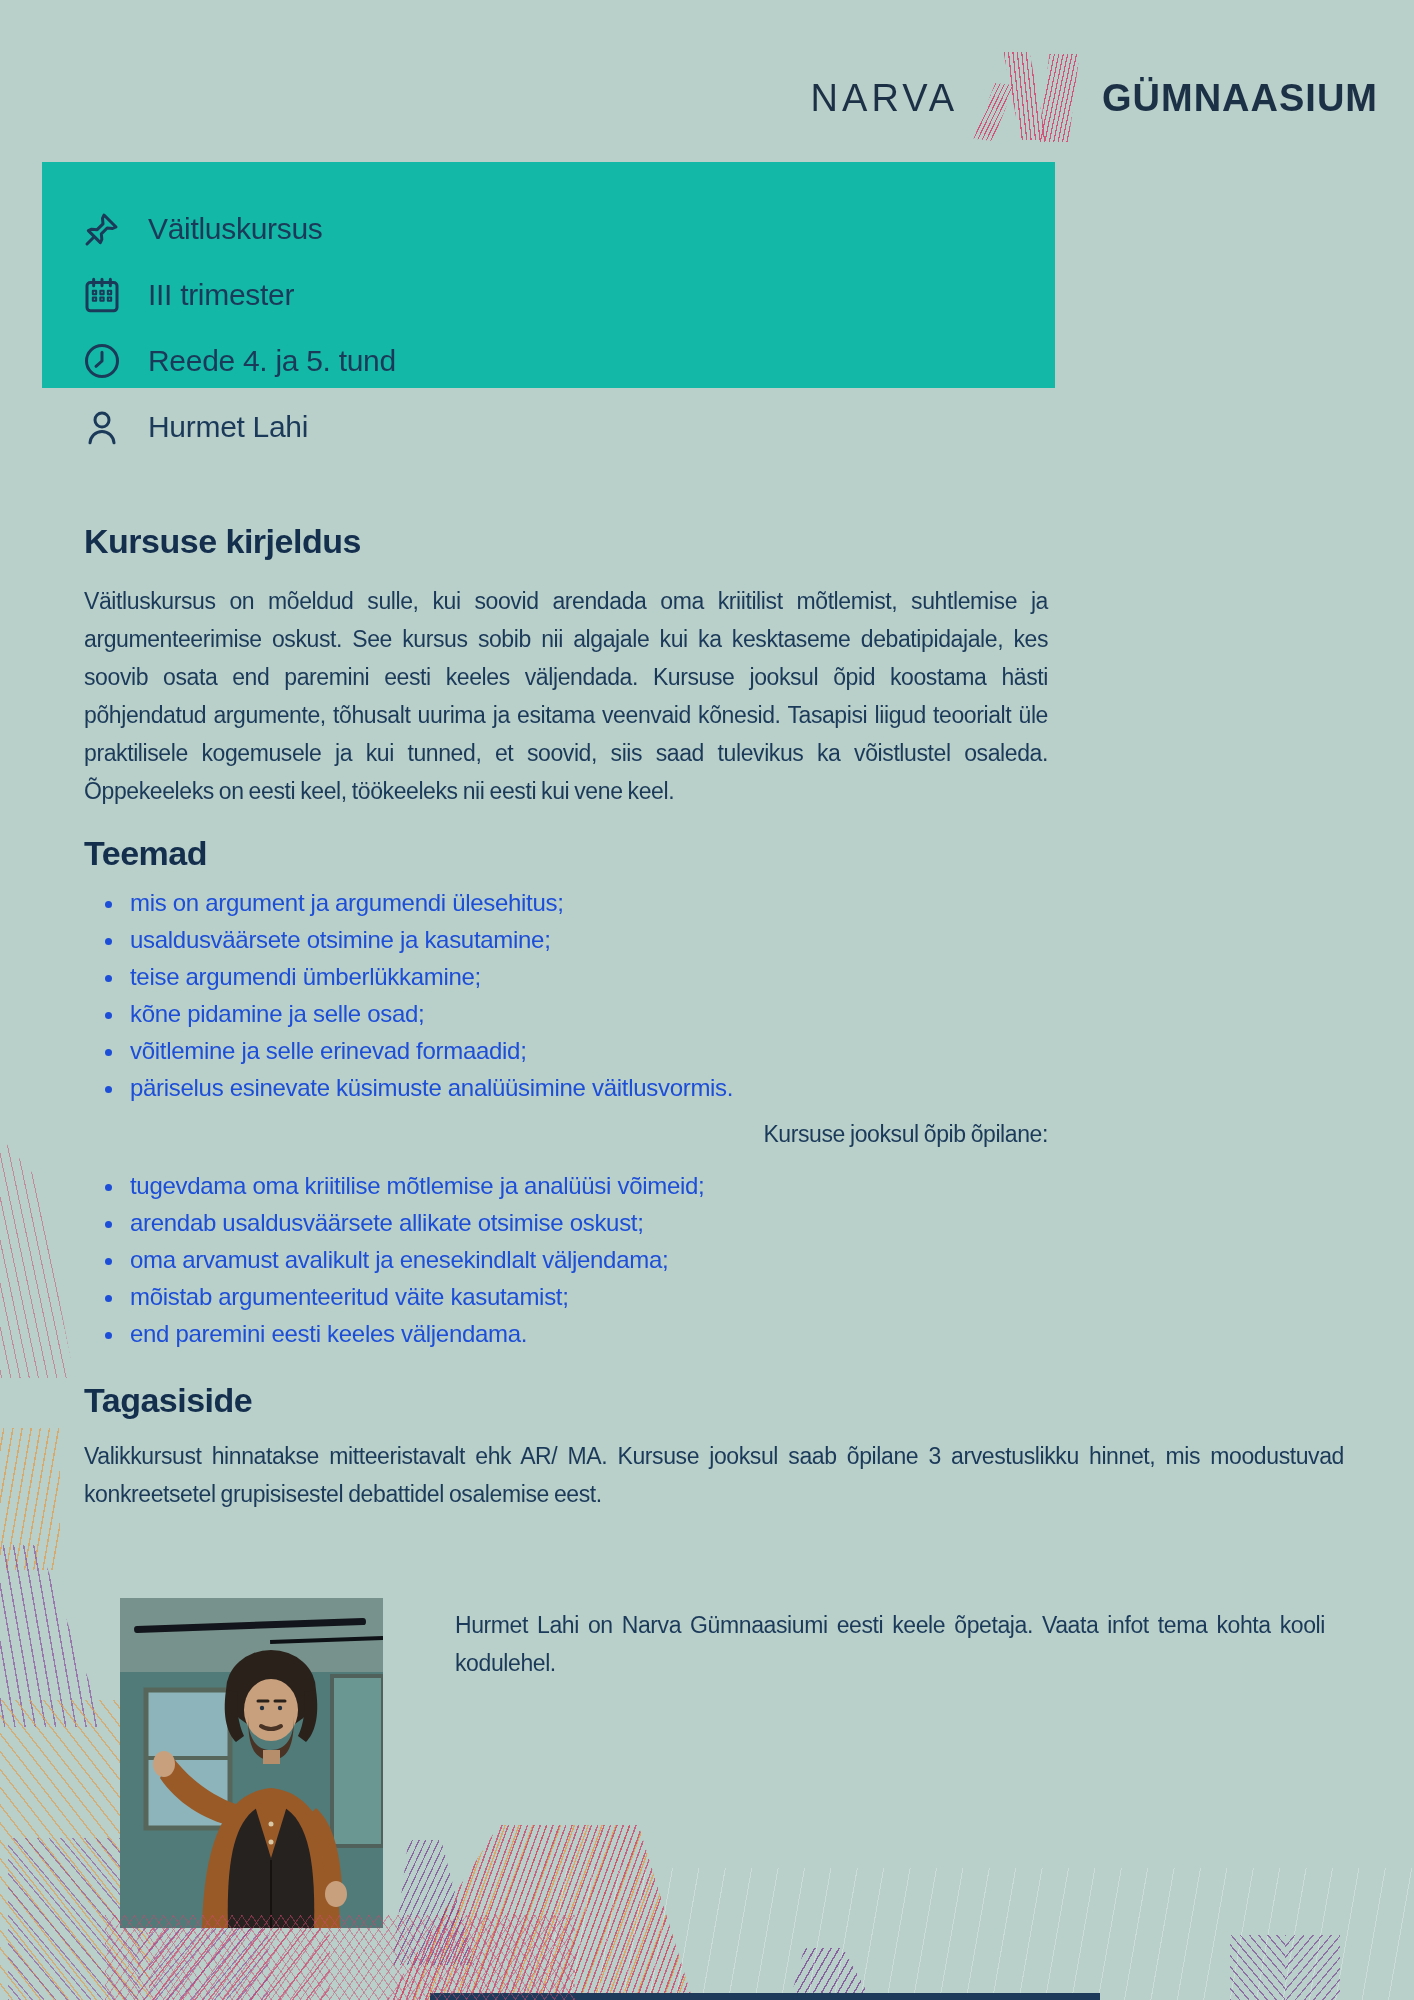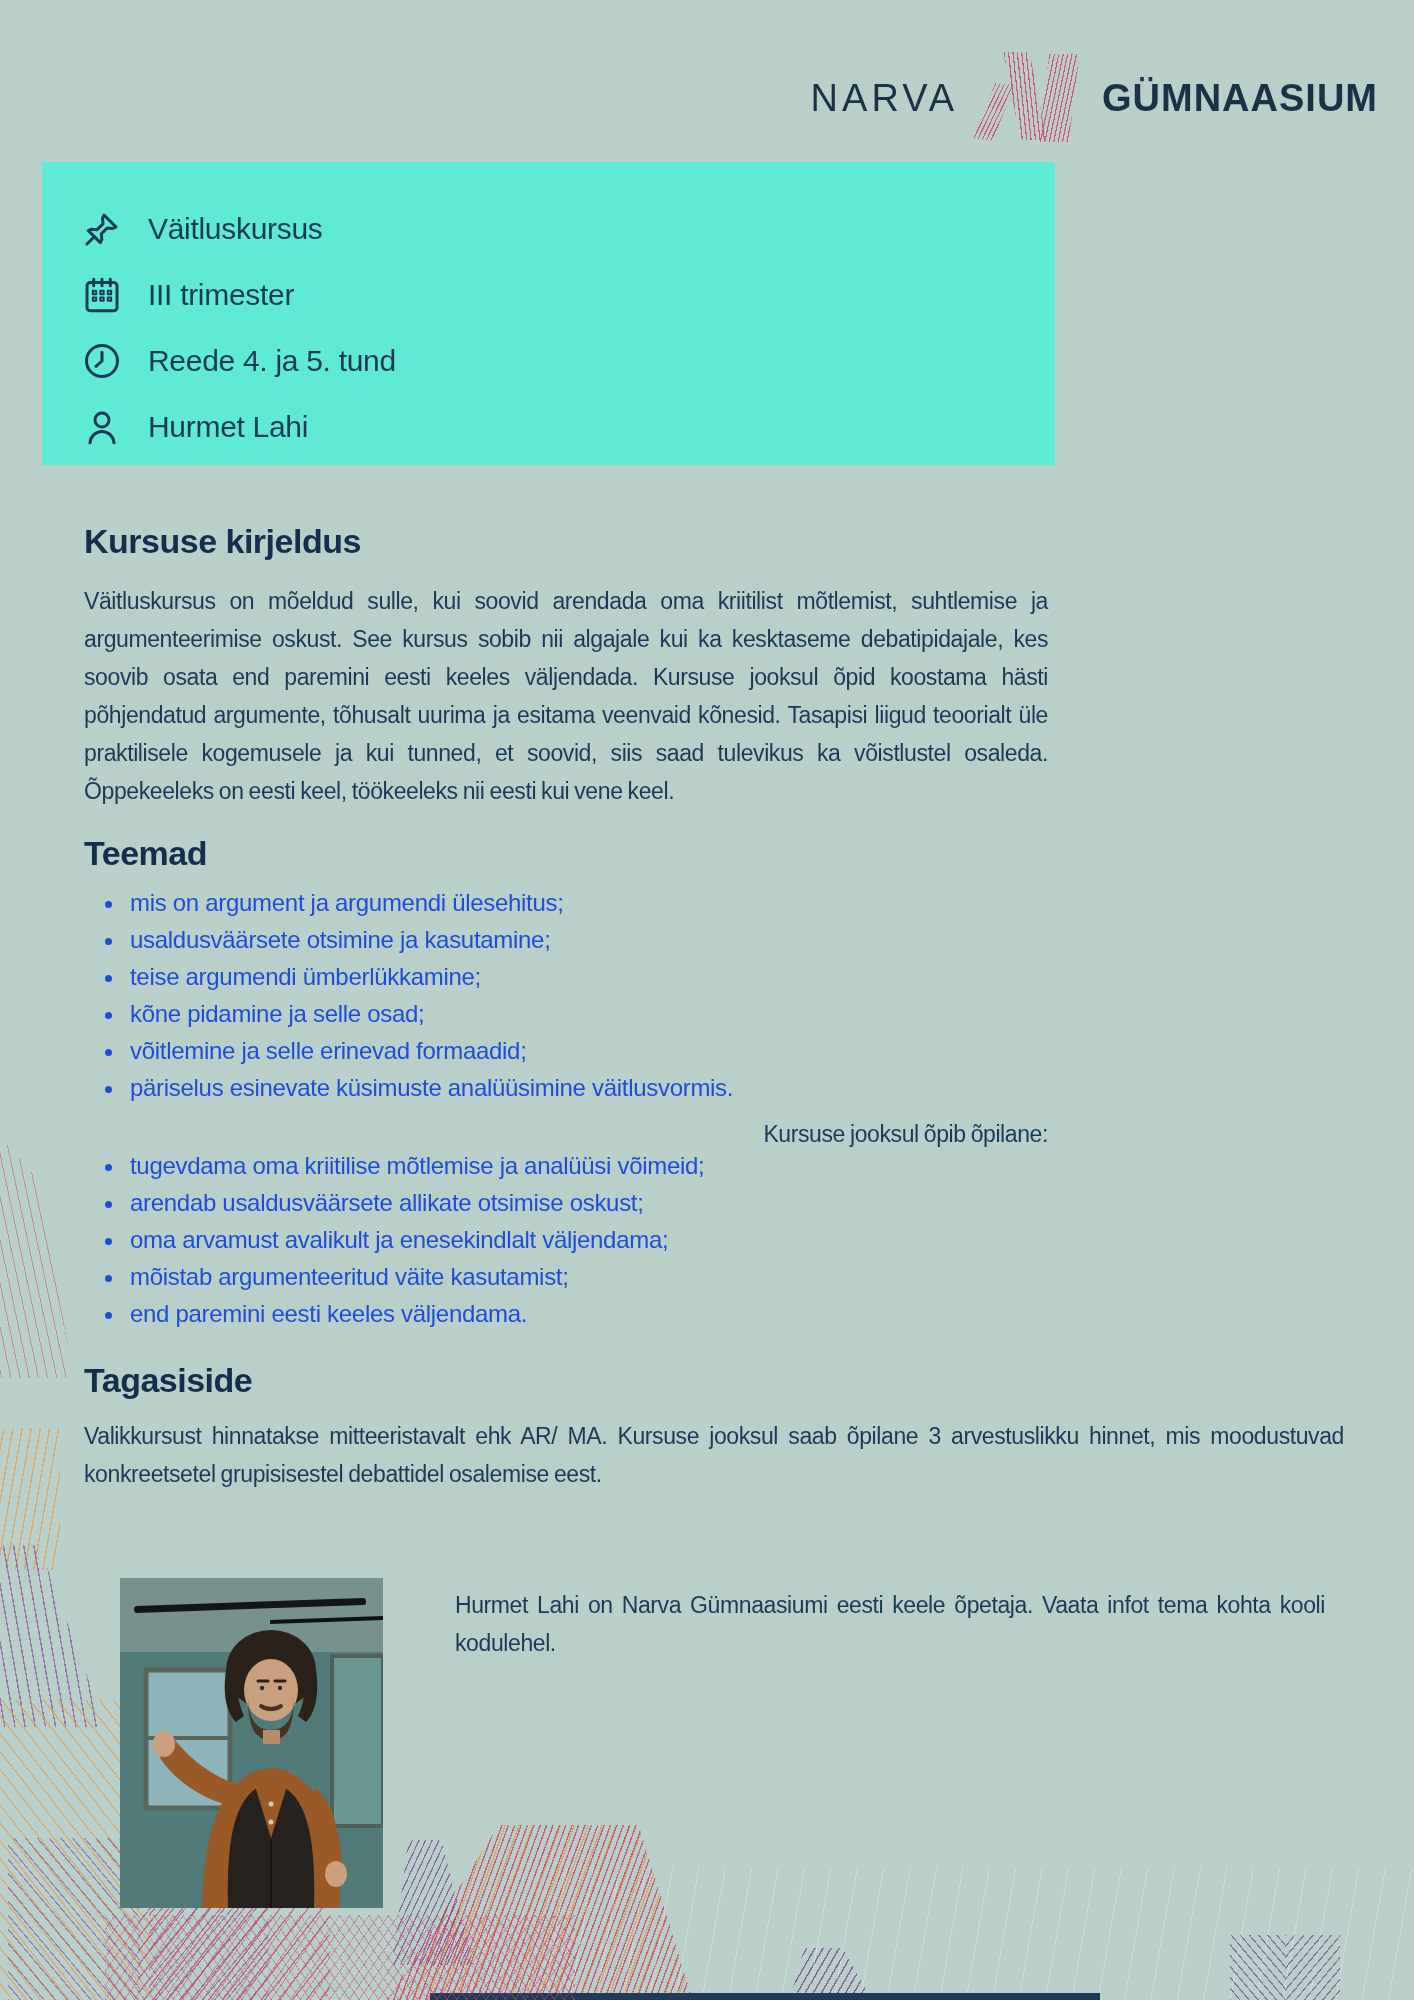--- a/index.html
+++ b/index.html
@@ -11,38 +11,38 @@
   .logo-text{color:#1c3046;font-size:38px;line-height:1;}
   #logo-narva{font-weight:400;letter-spacing:4px;}
   #logo-gym{font-weight:700;letter-spacing:1px;}
   #logo-mark{position:relative;width:96px;height:92px;}
   #logo-mark .bar{position:absolute;background:repeating-linear-gradient(95deg,rgba(214,77,120,.95) 0 1.2px,transparent 1.2px 4.4px);}
   #logo-mark .b1{left:2px;bottom:4px;width:20px;height:56px;transform:skewX(-16deg) rotate(6deg);}
   #logo-mark .b2{left:30px;top:0;width:26px;height:88px;transform:skewX(11deg);}
   #logo-mark .b3{left:62px;top:2px;width:30px;height:88px;transform:skewX(-7deg);}
 
   
-  #info-card{position:absolute;left:42px;top:162px;width:1013px;height:303px;background:#5eead4;padding:34px 0 0 40px;box-sizing:border-box;}
+  #info-card{position:absolute;left:42px;top:162px;width:1013px;height:226px;background:#14b8a6;padding:34px 0 0 40px;box-sizing:border-box;}
   .card-row{display:flex;align-items:center;gap:26px;height:66px;}
   .card-row .icon{width:40px;height:40px;flex:0 0 40px;display:flex;align-items:center;justify-content:center;}
   .card-row .icon svg{width:40px;height:40px;stroke:#1b3a59;fill:none;stroke-width:1.8;stroke-linecap:round;stroke-linejoin:round;}
   .row-label{font-size:30px;color:#1b3a59;letter-spacing:-.3px;}
 
   
   #main{position:absolute;left:84px;top:500px;width:964px;}
   h2{font-size:34px;line-height:42px;font-weight:700;color:#142e4d;margin:0;letter-spacing:-.5px;}
   .body-p{font-size:23px;line-height:38px;letter-spacing:-.4px;word-spacing:-1px;color:#1b3a59;margin:0;text-align:justify;}
   #sec-desc h2{margin-top:20px;}
   #sec-desc .body-p{margin-top:20px;}
   #sec-topics h2{margin-top:22px;}
   ul.bullets{margin:14px 0 0;padding-left:42px;list-style:disc;}
   ul.bullets li{font-size:24px;line-height:30px;margin-bottom:7px;color:#1d4ed8;letter-spacing:-.3px;padding-left:4px;}
   #sec-outcomes h2{margin-top:20px;}
   #sec-outcomes .intro{margin-top:14px;line-height:34px;text-align:right;}
-  #sec-outcomes ul.bullets{margin-top:0;}
+  #sec-outcomes ul.bullets{margin-top:20px;}
   #sec-feedback h2{margin-top:30px;}
   #sec-feedback .body-p{margin-top:16px;width:1260px;}
 
   
   #teacher{position:relative;margin-top:66px;height:350px;}
   #teacher-photo{position:absolute;left:36px;top:19px;width:263px;height:330px;z-index:2;}
   #teacher-bio{position:absolute;left:371px;top:27px;width:870px;}
 
   
   .deco{position:absolute;pointer-events:none;}

